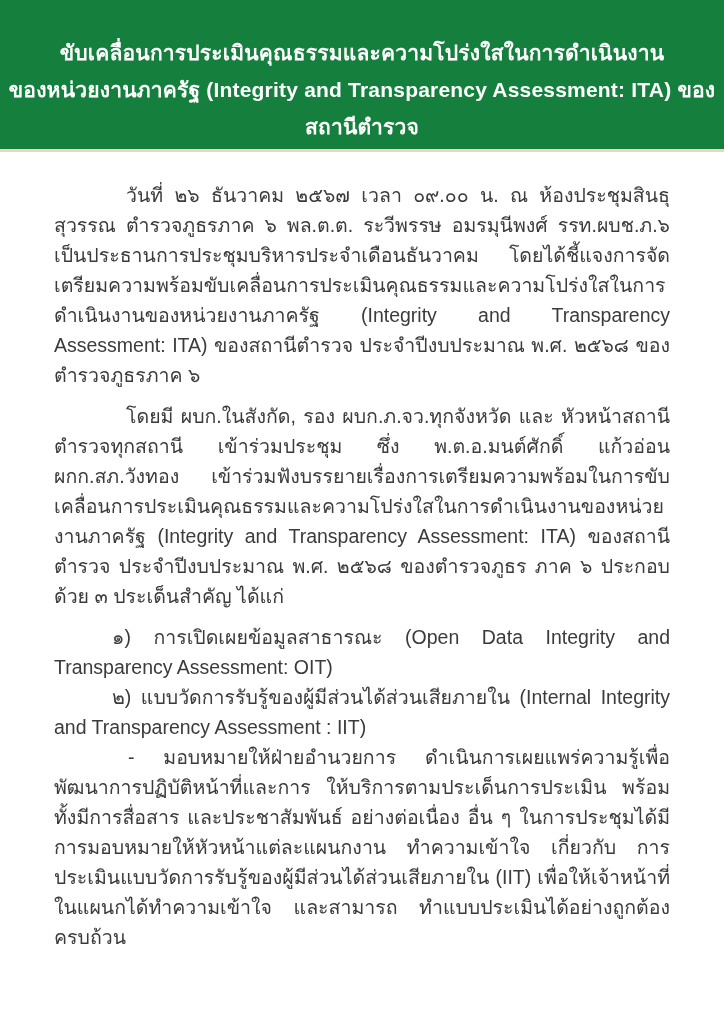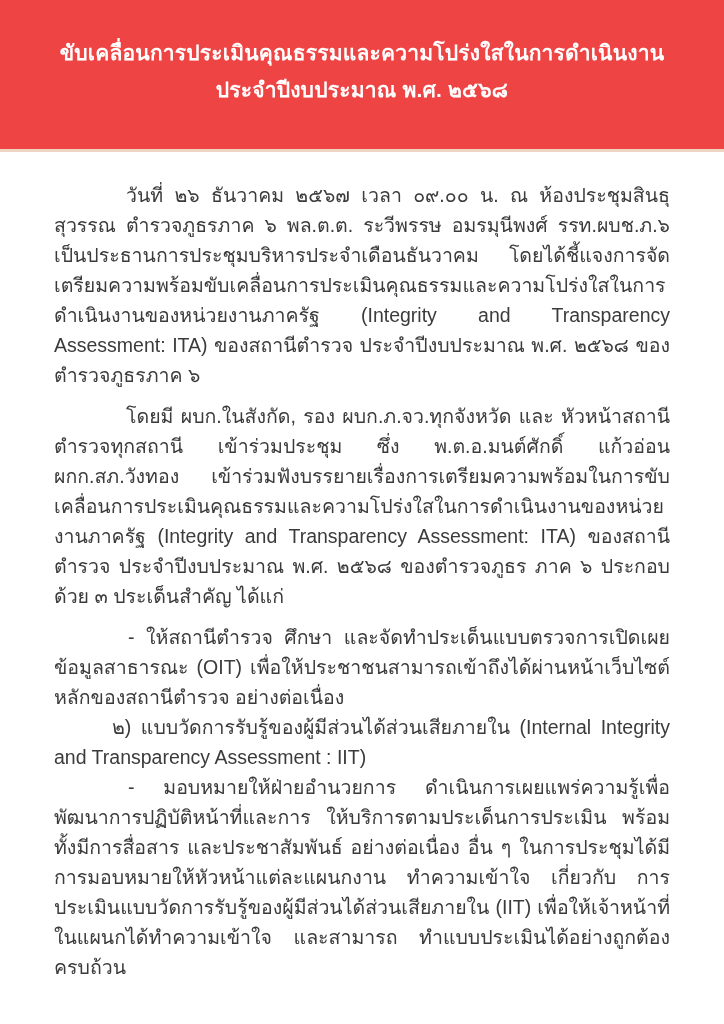--- a/index.html
+++ b/index.html
@@ -12,21 +12,21 @@
   }
   .page {
     width: 724px;
     height: 1024px;
     background: #ffffff;
     position: relative;
   }
   .header-banner {
     width: 724px;
     height: 152px;
-    background: #ef4444;
+    background: #15803d;
     border-bottom: 3px solid #eed5c3;
     color: #ffffff;
     text-align: center;
     padding-top: 34px;
   }
   .header-line {
     font-size: 21px;
     font-weight: bold;
     line-height: 37px;
     letter-spacing: 0.2px;
@@ -51,25 +51,26 @@
     margin-bottom: 0;
   }
 </style>
 </head>
 <body>
 
 <div class="page">
 
   <div class="header-banner">
     <div class="header-line">ขับเคลื่อนการประเมินคุณธรรมและความโปร่งใสในการดำเนินงาน</div>
+    <div class="header-line">ของหน่วยงานภาครัฐ (Integrity and Transparency Assessment: ITA) ของสถานีตำรวจ</div>
     <div class="header-line">ประจำปีงบประมาณ พ.ศ. ๒๕๖๘</div>
   </div>
 
   <div class="body-text">
     <p class="para">วันที่ ๒๖ ธันวาคม ๒๕๖๗ เวลา ๐๙.๐๐ น. ณ ห้องประชุมสินธุสุวรรณ ตำรวจภูธรภาค ๖  พล.ต.ต. ระวีพรรษ อมรมุนีพงศ์ รรท.ผบช.ภ.๖ เป็นประธานการประชุมบริหารประจำเดือนธันวาคม  โดยได้ชี้แจงการจัดเตรียมความพร้อมขับเคลื่อนการประเมินคุณธรรมและความโปร่งใสในการดำเนินงานของหน่วยงานภาครัฐ (Integrity and Transparency Assessment: ITA) ของสถานีตำรวจ ประจำปีงบประมาณ พ.ศ. ๒๕๖๘ ของตำรวจภูธรภาค ๖</p>
     <p class="para">โดยมี ผบก.ในสังกัด, รอง ผบก.ภ.จว.ทุกจังหวัด และ หัวหน้าสถานีตำรวจทุกสถานี เข้าร่วมประชุม ซึ่ง พ.ต.อ.มนต์ศักดิ์ แก้วอ่อน ผกก.สภ.วังทอง เข้าร่วมฟังบรรยายเรื่องการเตรียมความพร้อมในการขับเคลื่อนการประเมินคุณธรรมและความโปร่งใสในการดำเนินงานของหน่วยงานภาครัฐ (Integrity and Transparency Assessment: ITA) ของสถานีตำรวจ ประจำปีงบประมาณ พ.ศ. ๒๕๖๘ ของตำรวจภูธร   ภาค ๖ ประกอบด้วย ๓ ประเด็นสำคัญ ได้แก่</p>
-    <p class="item-dash">- ให้สถานีตำรวจ ศึกษา และจัดทำประเด็นแบบตรวจการเปิดเผยข้อมูลสาธารณะ (OIT) เพื่อให้ประชาชนสามารถเข้าถึงได้ผ่านหน้าเว็บไซต์หลักของสถานีตำรวจ อย่างต่อเนื่อง</p>
+    <p class="item-num">๑) การเปิดเผยข้อมูลสาธารณะ (Open Data Integrity and Transparency Assessment: OIT)</p>
     <p class="item-num">๒) แบบวัดการรับรู้ของผู้มีส่วนได้ส่วนเสียภายใน (Internal Integrity and Transparency Assessment : IIT)</p>
     <p class="item-dash">- มอบหมายให้ฝ่ายอำนวยการ ดำเนินการเผยแพร่ความรู้เพื่อพัฒนาการปฏิบัติหน้าที่และการ ให้บริการตามประเด็นการประเมิน พร้อมทั้งมีการสื่อสาร และประชาสัมพันธ์ อย่างต่อเนื่อง  อื่น ๆ ในการประชุมได้มีการมอบหมายให้หัวหน้าแต่ละแผนกงาน ทำความเข้าใจ เกี่ยวกับ การประเมินแบบวัดการรับรู้ของผู้มีส่วนได้ส่วนเสียภายใน (IIT) เพื่อให้เจ้าหน้าที่ในแผนกได้ทำความเข้าใจ และสามารถ ทำแบบประเมินได้อย่างถูกต้องครบถ้วน</p>
 
   </div>
 
 </div>
 
 </body></html>

